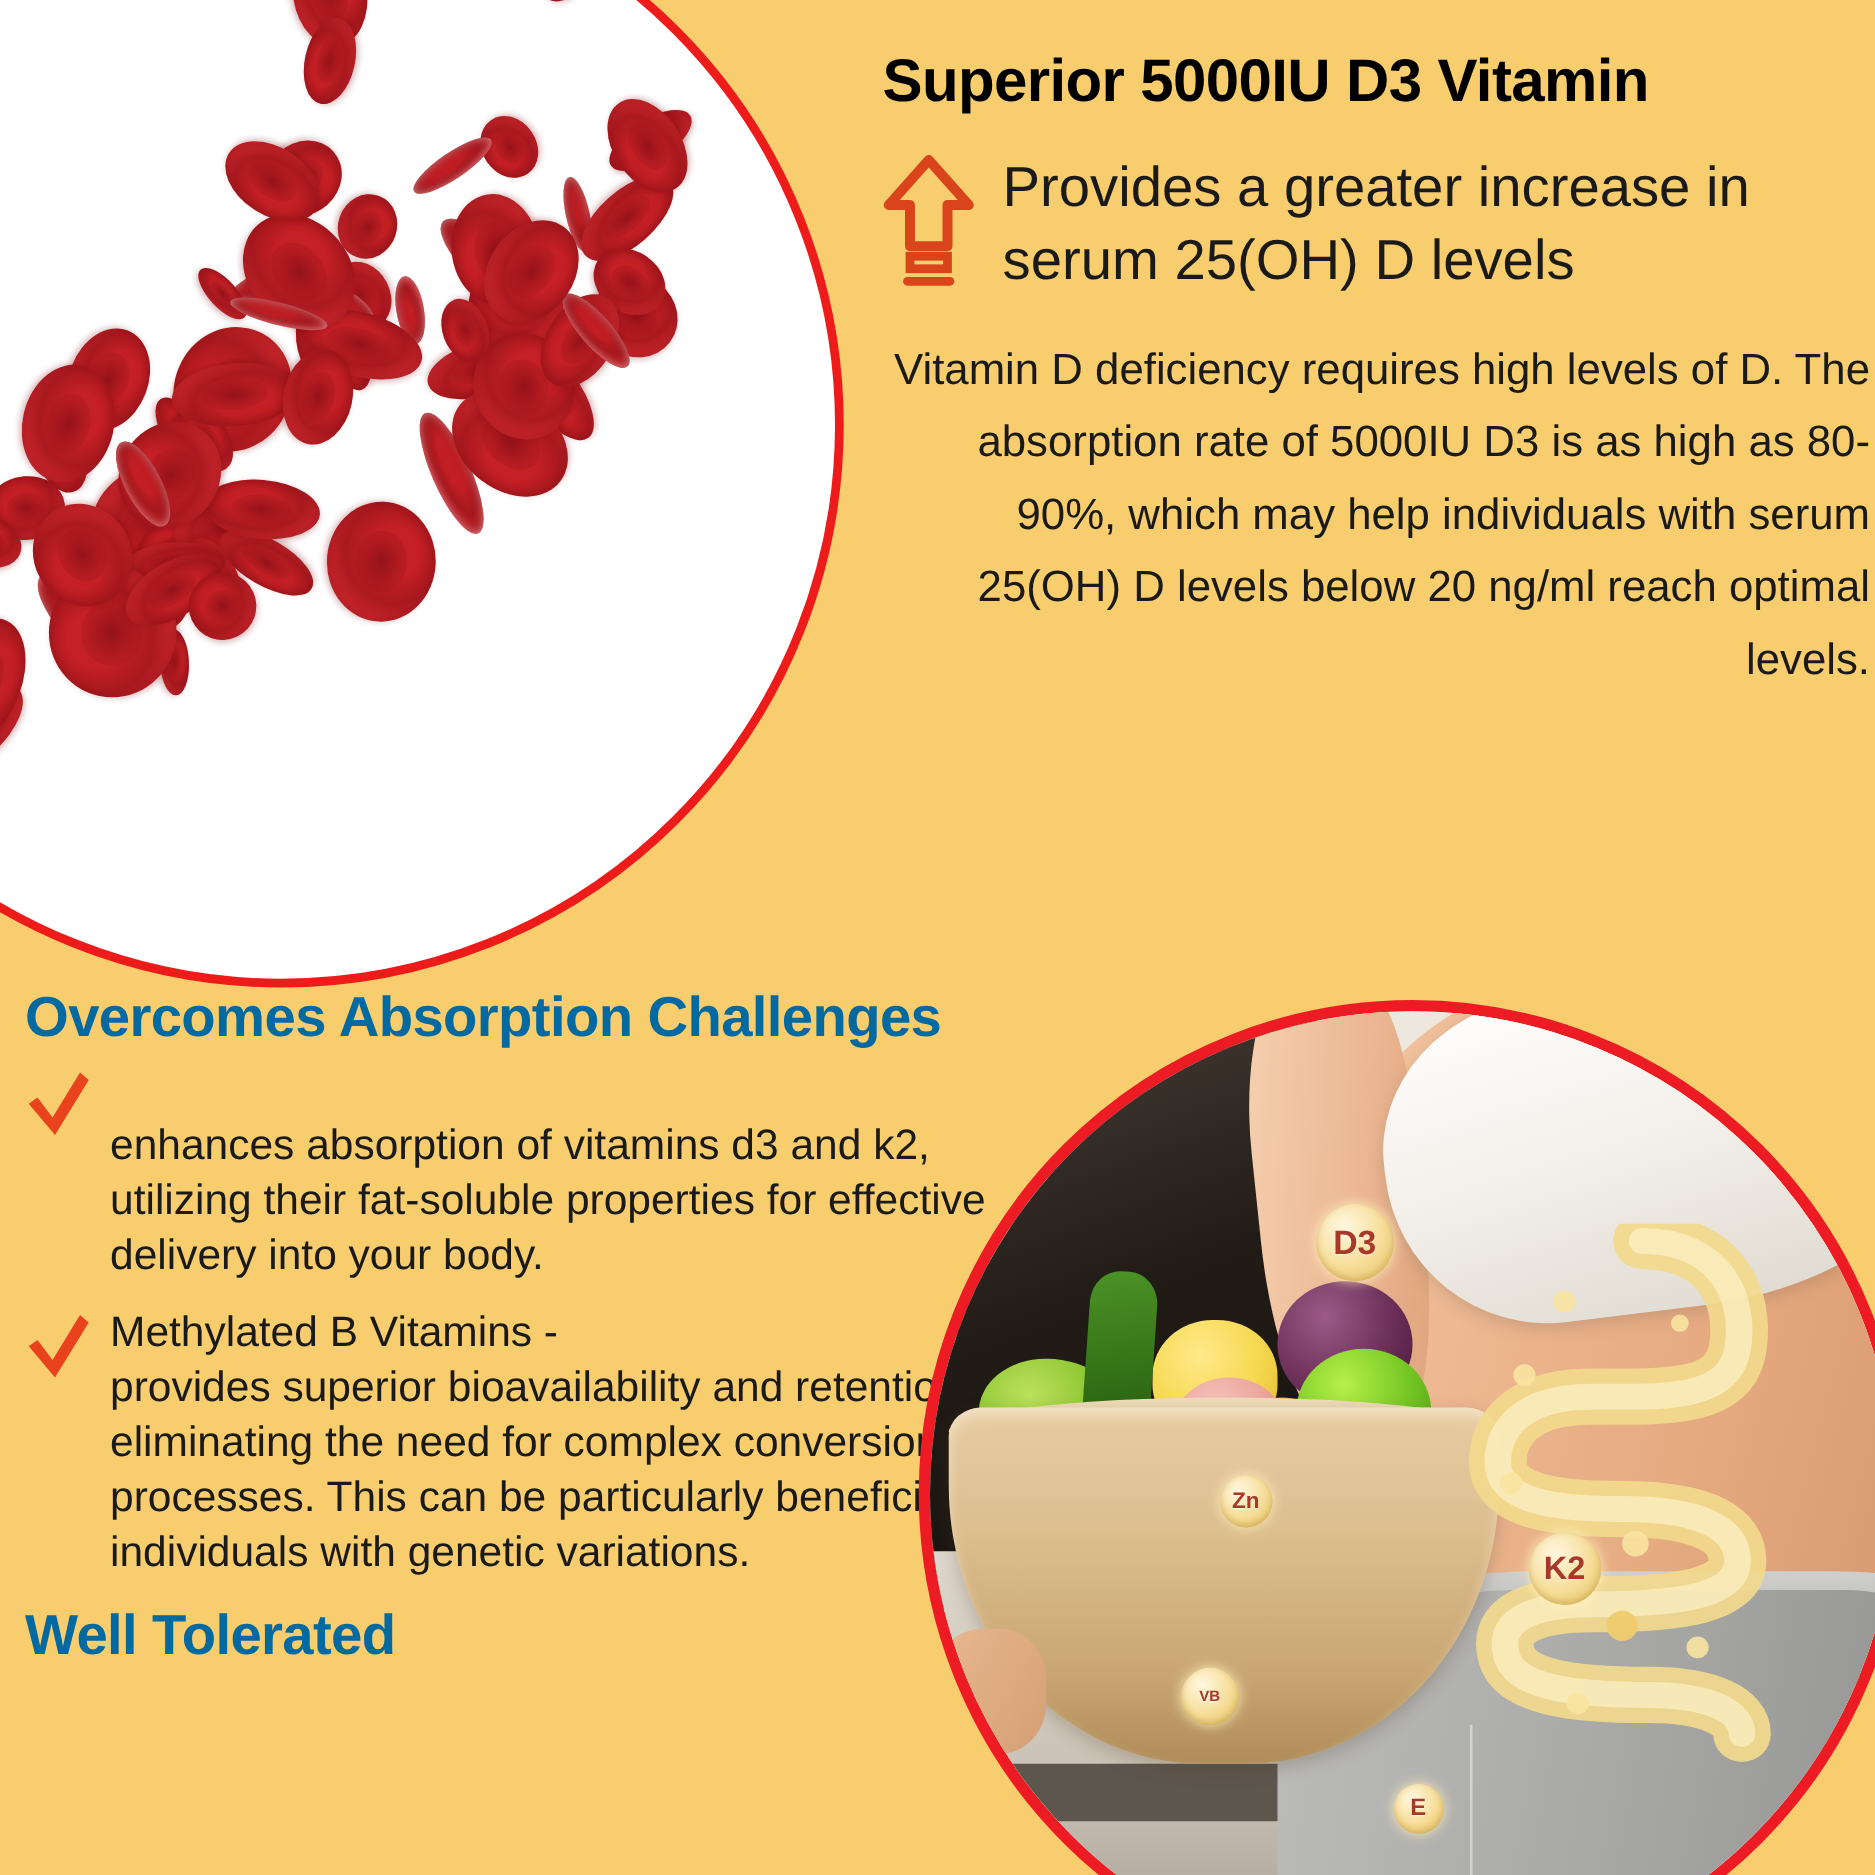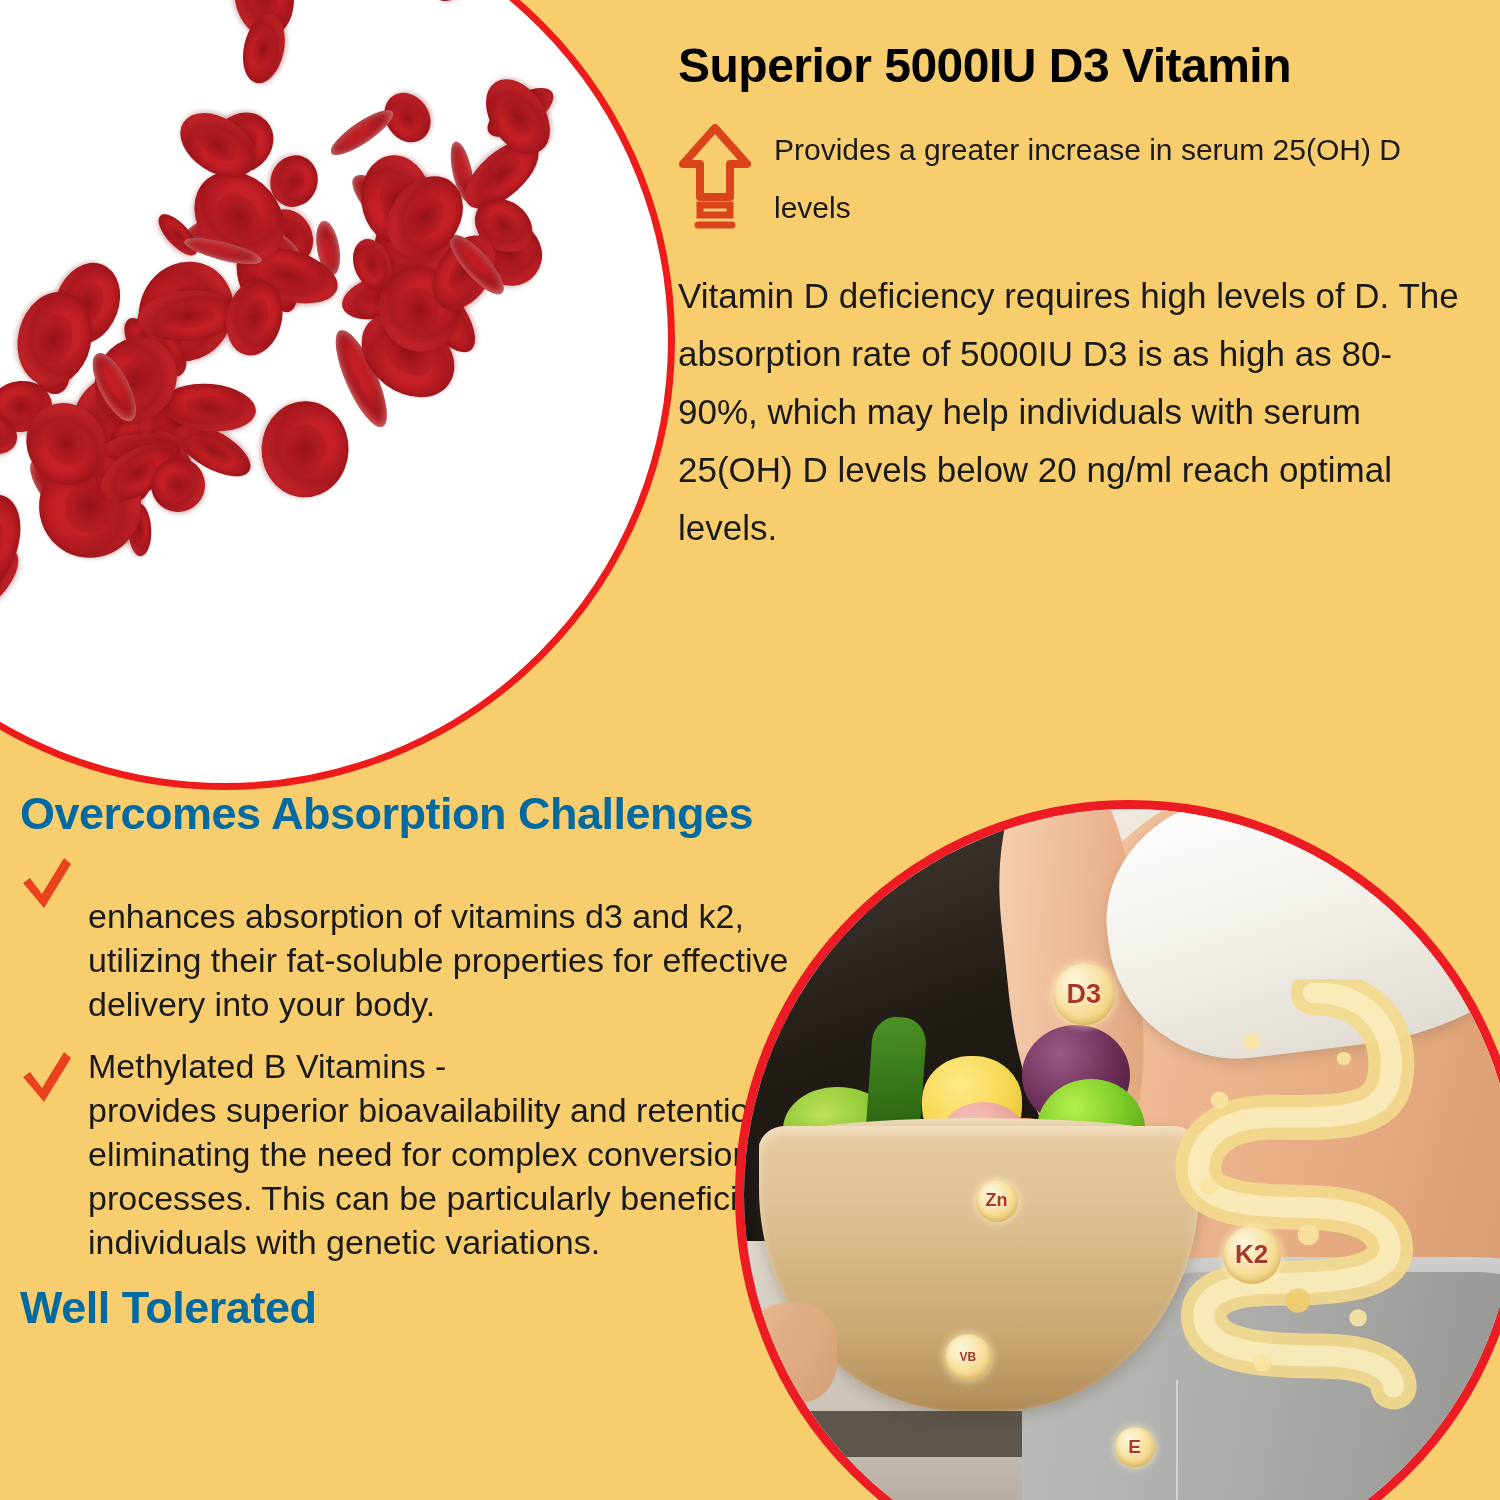--- a/index.html
+++ b/index.html
@@ -160,50 +160,51 @@
     color: #A83828;
     font-family: "Liberation Sans", sans-serif;
     font-weight: bold;
     box-shadow: 0 0 10px rgba(255,240,190,0.95), inset 0 -2px 5px rgba(180,140,50,0.45);
     text-shadow: 0 1px 1px rgba(255,255,255,0.6);
   }
 
   
   #top-text {
     position: absolute;
-    left: 678px;
+    left: 706px;
     top: 38px;
     width: 790px;
   }
   #main-title {
     font-size: 48px;
     font-weight: bold;
     color: #000000;
     letter-spacing: -0.5px;
     margin: 0 0 28px 0;
     white-space: nowrap;
   }
   #bullet-row {
     display: flex;
     align-items: flex-start;
     gap: 22px;
     margin-bottom: 30px;
   }
   .arrow-icon { flex: 0 0 auto; margin-top: 2px; }
   #bullet-text {
-    font-size: 30px;
+    font-size: 45px;
     line-height: 58px;
     color: #1a1a1a;
     max-width: 700px;
   }
   #para {
     font-size: 35px;
     line-height: 58px;
     color: #1a1a1a;
     margin: 0;
+    text-align: right;
   }
 
   
   #lower {
     position: absolute;
     left: 20px;
     top: 788px;
     width: 812px;
   }
   .section-head {

